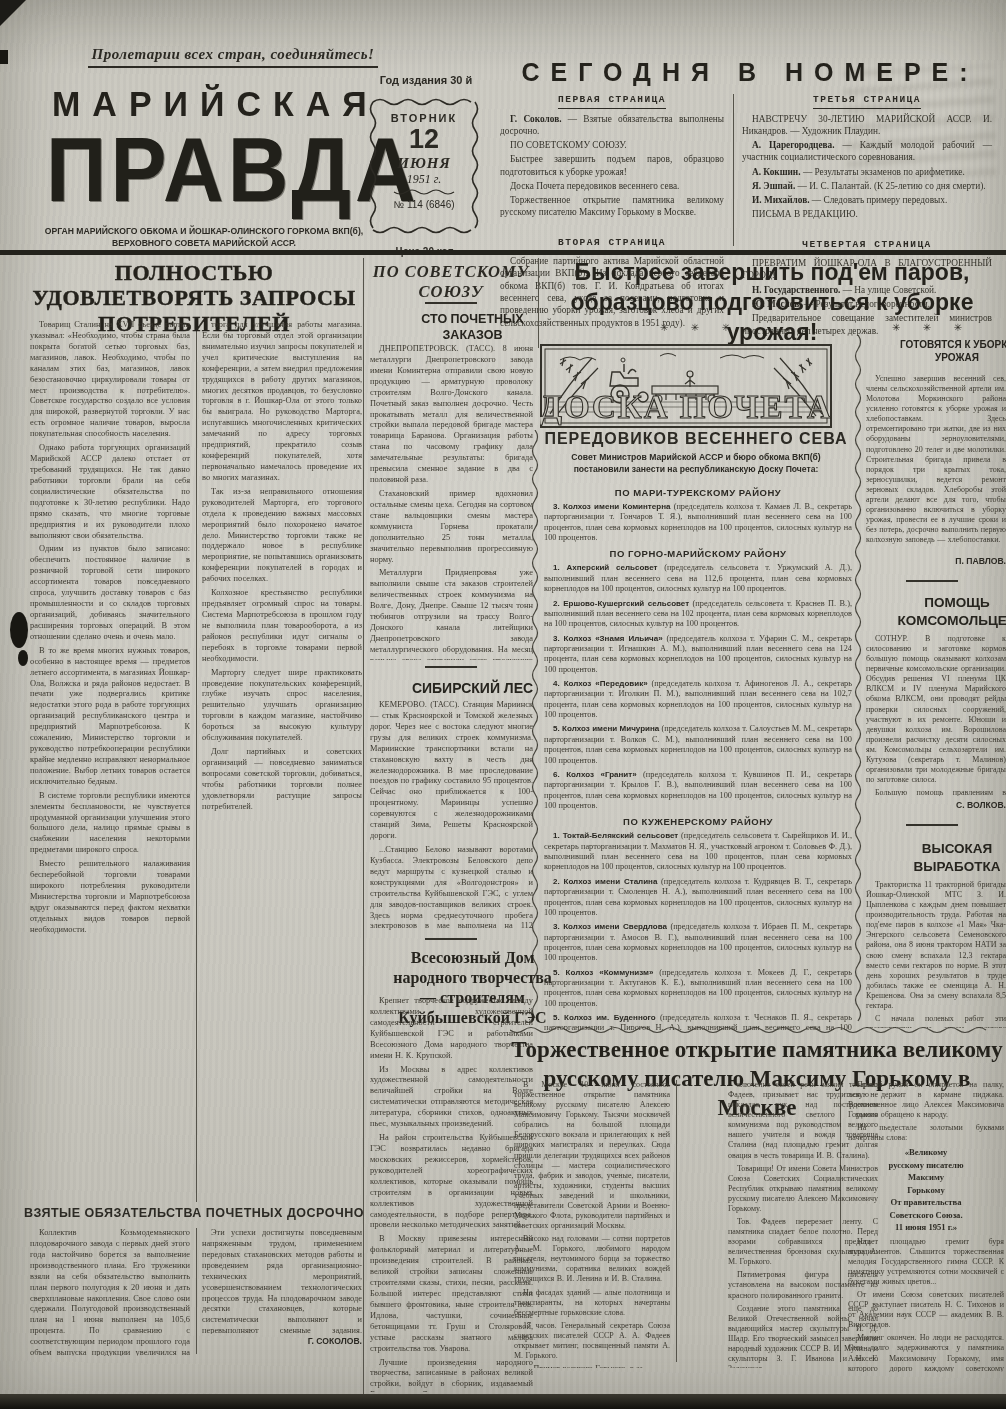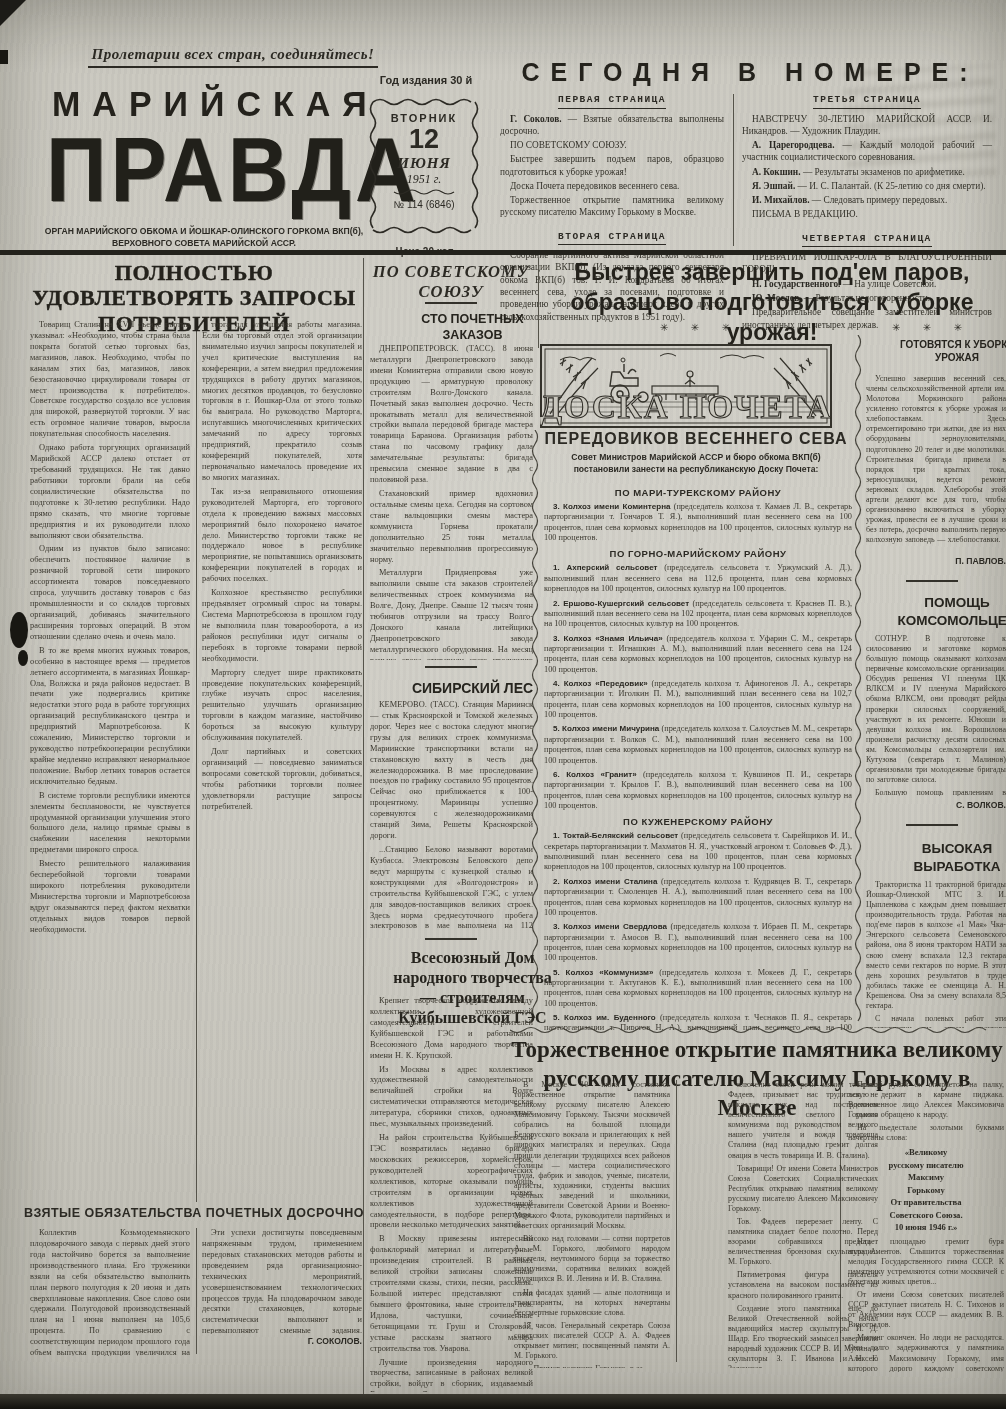--- a/index.html
+++ b/index.html
@@ -37,21 +37,21 @@
   .db-month{font-style:italic;font-weight:bold;font-size:15px;margin-top:2px;letter-spacing:1px;}
   .db-year{font-style:italic;font-size:12px;}
   .db-issue{font-family:"Liberation Sans",sans-serif;font-weight:normal;font-size:10px;margin-top:3px;}
   .price{position:absolute;left:368px;top:246px;width:116px;text-align:center;font-family:"Liberation Sans",sans-serif;font-weight:bold;font-size:10px;}
   
   .toc-title{position:absolute;left:500px;top:58px;width:500px;text-align:center;font-family:"Liberation Sans",sans-serif;
     font-weight:bold;font-size:25px;letter-spacing:11px;color:#24221c;}
   .toc-col{position:absolute;top:94px;font-size:9.3px;line-height:1.32;}
   .toc-head{width:fit-content;margin:0 auto 4px;text-align:center;font-family:Liberation Mono, monospace;font-weight:bold;
     font-size:9.5px;letter-spacing:1.5px;border-bottom:1.5px solid #2c2a24;padding-bottom:1px;}
-  .toc-head.mt{margin-top:12px;}
+  .toc-head.mt{margin-top:18px;}
   .toc-item{margin:0 0 2px;text-indent:10px;text-align:justify;color:#35332b;}
   .toc-item b{color:#2a2822;}
   
   .h-lead{position:absolute;left:24px;top:260px;width:340px;text-align:center;font-weight:bold;font-size:22px;line-height:1.15;
     letter-spacing:.5px;color:#24221c;-webkit-text-stroke:.4px #24221c;}
   .body-col{position:absolute;overflow:hidden;}
   .p{font-size:8.4px;line-height:1.3;text-align:justify;text-indent:9px;margin:0 0 3px;color:#3b382f;word-spacing:.5px;}
   .p.small{font-size:8px;line-height:1.26;}
   .sig{font-family:"Liberation Sans",sans-serif;font-weight:bold;font-size:8.6px;text-align:right;color:#2c2a24;}
   .h-ob{position:absolute;left:24px;top:1206px;width:340px;text-align:center;font-family:"Liberation Sans",sans-serif;
@@ -326,20 +326,20 @@
   <div class="body-col" style="left:848px;top:1080px;width:156px;height:292px;">
     <p class="p small">Правой рукой он опирается на палку, левую держит в кармане пиджака. Вдохновенное лицо Алексея Максимовича Горького обращено к народу.</p>
     <p class="p small">На пьедестале золотыми буквами начертаны слова:</p>
     <div class="inscr">
       <span style="display:block;">«Великому</span>
       <span style="display:block;">русскому писателю</span>
       <span style="display:block;">Максиму</span>
       <span style="display:block;">Горькому</span>
       <span style="display:block;">От правительства</span>
       <span style="display:block;">Советского Союза.</span>
-      <span style="display:block;">10 июня 1946 г.»</span>
+      <span style="display:block;">11 июня 1951 г.»</span>
     </div>
     <p class="p small">Над площадью гремит буря аплодисментов. Слышится торжественная мелодия Государственного гимна СССР. К памятнику устремляются сотни москвичей с букетами живых цветов...</p>
     <p class="p small">От имени Союза советских писателей СССР выступает писатель Н. С. Тихонов и от Академии наук СССР — академик В. В. Виноградов.</p>
     <p class="p small">Митинг окончен. Но люди не расходятся. Они долго задерживаются у памятника Алексею Максимовичу Горькому, имя которого дорого каждому советскому человеку, честным людям во всем мире. До поздней ночи не прекращался людской поток. (ТАСС).</p>
   </div>
 
 </div>
 
 </body></html>

